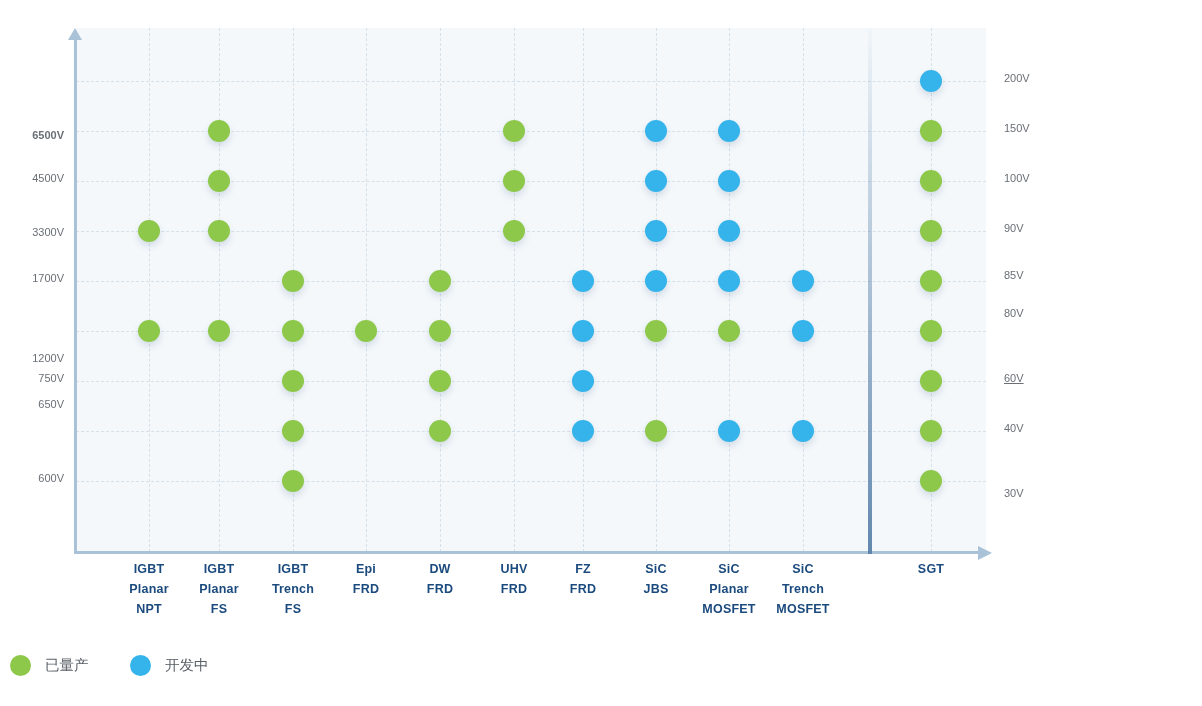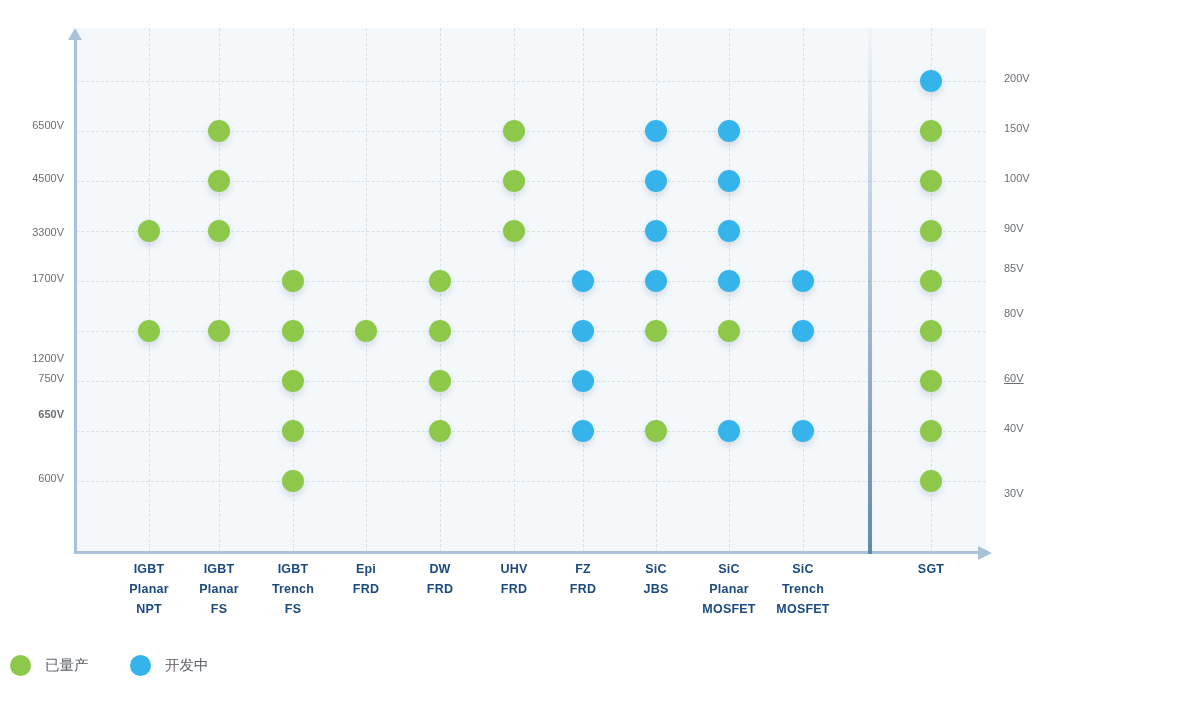--- a/index.html
+++ b/index.html
@@ -193,33 +193,33 @@
       </div>
   </div>
 
   <div id="y-axis"></div>
   <div id="y-axis-arrow"></div>
   <div id="x-axis"></div>
   <div id="x-axis-arrow"></div>
   <div id="divider"></div>
 
   <div id="label-layer">
-      <div class="y-tick-left" style="top: 120px;">6500V</div>
+      <div class="y-tick-left" style="top: 130px; font-weight: bold;">6500V</div>
       <div class="y-tick-left" style="top: 173px;">4500V</div>
       <div class="y-tick-left" style="top: 205px; margin-top: 22px;">3300V</div>
       <div class="y-tick-left" style="top: 273px;">1700V</div>
       <div class="y-tick-left" style="top: 323px; margin-top: 30px;">1200V</div>
       <div class="y-tick-left" style="top: 373px;">750V</div>
-      <div class="y-tick-left" style="top: 409px; font-weight: bold;">650V</div>
+      <div class="y-tick-left" style="top: 399px;">650V</div>
       <div class="y-tick-left" style="top: 473px;">600V</div>
       <div class="y-tick-right" style="top: 73px;">200V</div>
       <div class="y-tick-right" style="top: 123px;">150V</div>
       <div class="y-tick-right" style="top: 173px;">100V</div>
       <div class="y-tick-right" style="top: 223px;">90V</div>
-      <div class="y-tick-right" style="top: 263px;">85V</div>
+      <div class="y-tick-right" style="top: 270px;">85V</div>
       <div class="y-tick-right" style="top: 308px;">80V</div>
       <div class="y-tick-right" style="top: 373px; text-decoration: underline;">60V</div>
       <div class="y-tick-right" style="top: 423px;">40V</div>
       <div class="y-tick-right" style="top: 473px; margin-top: 15px;">30V</div>
       <div class="x-tick" style="left: 89px; width: 120px;">
         <div>IGBT</div>
         <div>Planar</div>
         <div>NPT</div>
       </div>
       <div class="x-tick" style="left: 159px; width: 120px;">

